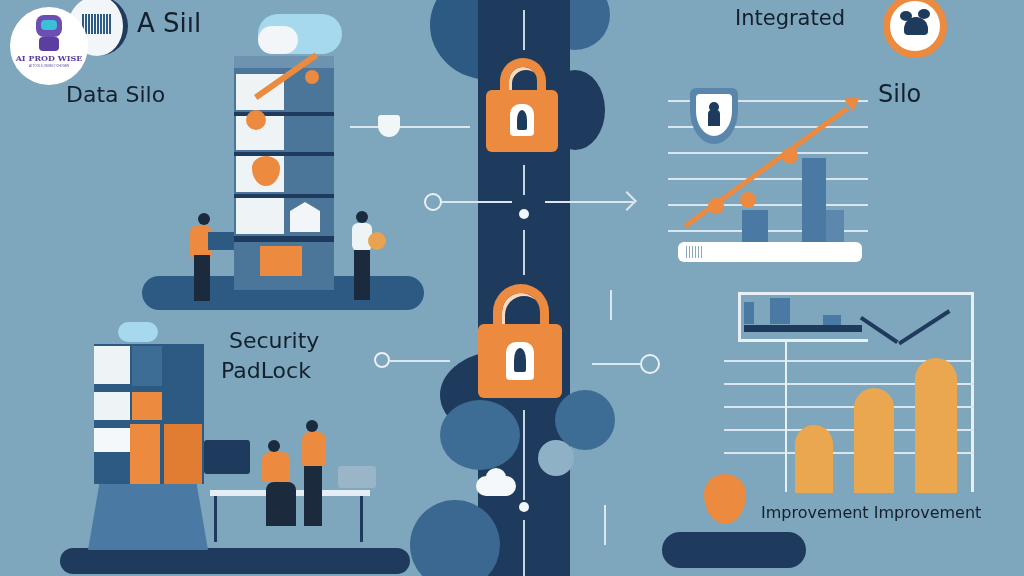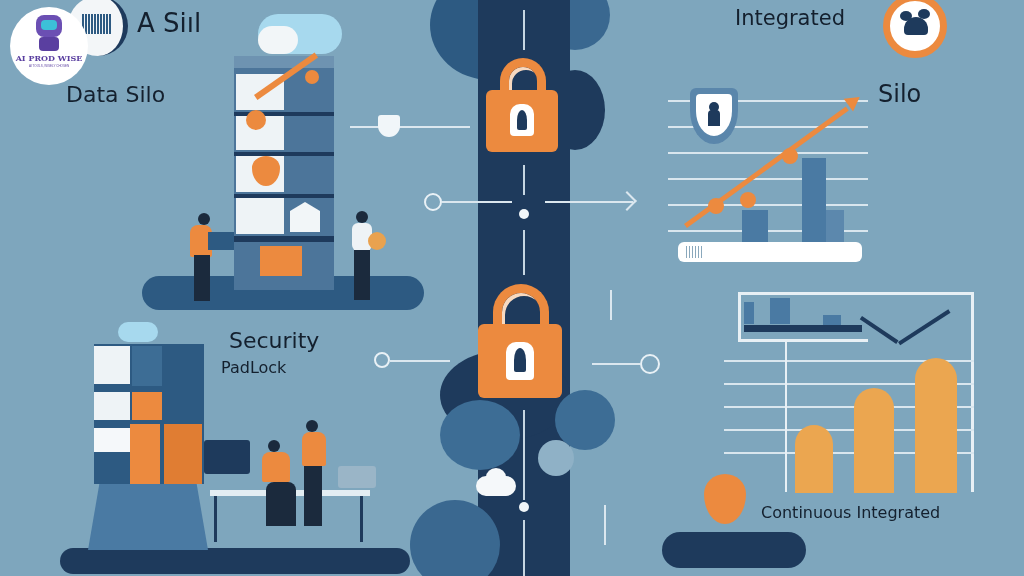--- a/index.html
+++ b/index.html
@@ -87,22 +87,22 @@
   <div class="abs" style="left:29px;top:30px;width:20px;height:14px;background:#5a3fa0;border-radius:4px;"></div>
   <div class="abs" style="left:0;top:46px;width:78px;text-align:center;font-family:'DejaVu Serif',serif;font-weight:bold;font-size:8px;color:#5a3fa0;">AI PROD WISE</div>
   <div class="abs" style="left:0;top:57px;width:78px;text-align:center;font-size:3px;color:#5a3fa0;">AI TOOLS, WISELY CHOSEN</div>
 </div>
 
 <div class="label" style="left:137px;top:8px;font-size:26px;">A  Siıl</div>
 <div class="label" style="left:66px;top:82px;font-size:22px;">Data Silo</div>
 <div class="label" style="left:735px;top:6px;font-size:21px;">Integrated</div>
 <div class="label" style="left:878px;top:80px;font-size:24px;">Silo</div>
 <div class="label" style="left:229px;top:328px;font-size:22px;">Security</div>
-<div class="label" style="left:221px;top:358px;font-size:16px;">PadLock</div>
-<div class="label" style="left:761px;top:503px;font-size:16px;">Continuous Integrated</div>
+<div class="label" style="left:221px;top:358px;font-size:22px;">PadLock</div>
+<div class="label" style="left:761px;top:503px;font-size:16px;">Improvement Improvement</div>
 
 <div class="abs" style="left:883px;top:-6px;width:64px;height:64px;background:#ffffff;border:7px solid #ec8a3f;border-radius:50%;">
   <div class="abs" style="left:14px;top:16px;width:24px;height:18px;background:#1e3a5c;border-radius:12px 12px 4px 4px;"></div>
   <div class="abs" style="left:10px;top:10px;width:12px;height:10px;background:#1e3a5c;border-radius:50%;"></div>
   <div class="abs" style="left:28px;top:8px;width:12px;height:10px;background:#1e3a5c;border-radius:50%;"></div>
 </div>
 
 <div class="pill" style="left:142px;top:276px;width:282px;height:34px;background:#2d5a82;"></div>
 <div class="abs" style="left:258px;top:14px;width:84px;height:40px;background:#a7d9ee;border-radius:20px;"></div>
 <div class="abs" style="left:258px;top:26px;width:40px;height:28px;background:#f2f6f8;border-radius:14px;"></div>

